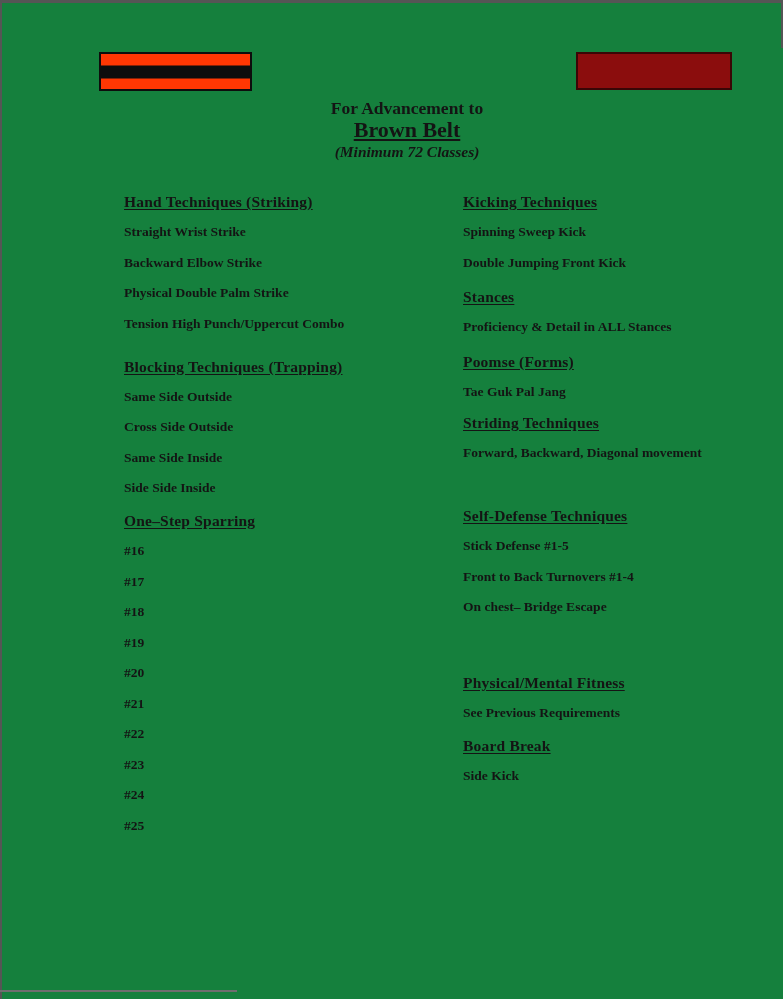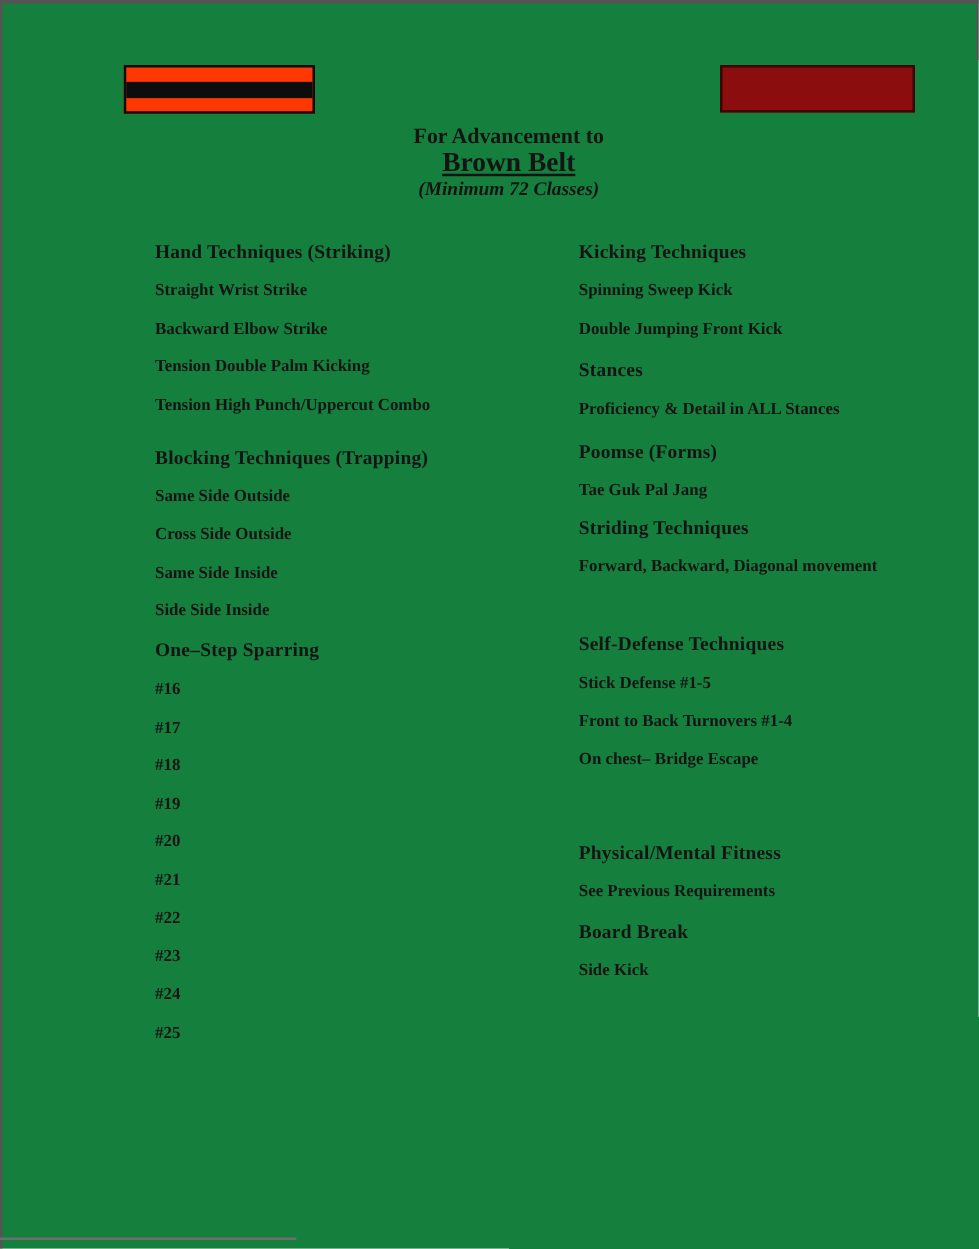--- a/index.html
+++ b/index.html
@@ -49,20 +49,21 @@
   .title-line3 { font-size: 15.5px; line-height: 21px; font-style: italic; }
 
   
   .col { position: absolute; top: 193px; }
   .col-left  { left: 124px; width: 340px; }
   .col-right { left: 463px; width: 320px; }
 
   .sec { margin: 0; }
   .heading {
     font-size: 15.5px; line-height: 18px; margin: 0 0 13px 0;
+    text-decoration: underline;
     text-underline-offset: 2px;
     letter-spacing: 0.2px;
   }
   ul.items { list-style: none; margin: 0; padding: 0; }
   li.item { font-size: 13.5px; line-height: 16px; margin: 0 0 14.5px 0; }
 
   
   .l-sec-blocking { margin-top: 26px; }
   .l-sec-onestep  { margin-top: 16px; }
   .r-sec-stances  { margin-top: 17px; }
@@ -94,21 +95,21 @@
   </div>
 
   <div class="col col-left">
 
     <section class="sec">
       <h2 class="heading">Hand Techniques (Striking)</h2>
       <ul class="items">
 
       <li class="item">Straight Wrist Strike</li>
           <li class="item">Backward Elbow Strike</li>
-          <li class="item">Tension Double Palm Kicking</li>
+          <li class="item">Physical Double Palm Strike</li>
           <li class="item">Tension High Punch/Uppercut Combo</li>
         </ul>
     </section>
 
     <section class="sec l-sec-blocking">
       <h2 class="heading">Blocking Techniques (Trapping)</h2>
       <ul class="items">
 
       <li class="item">Same Side Outside</li>
           <li class="item">Cross Side Outside</li>

